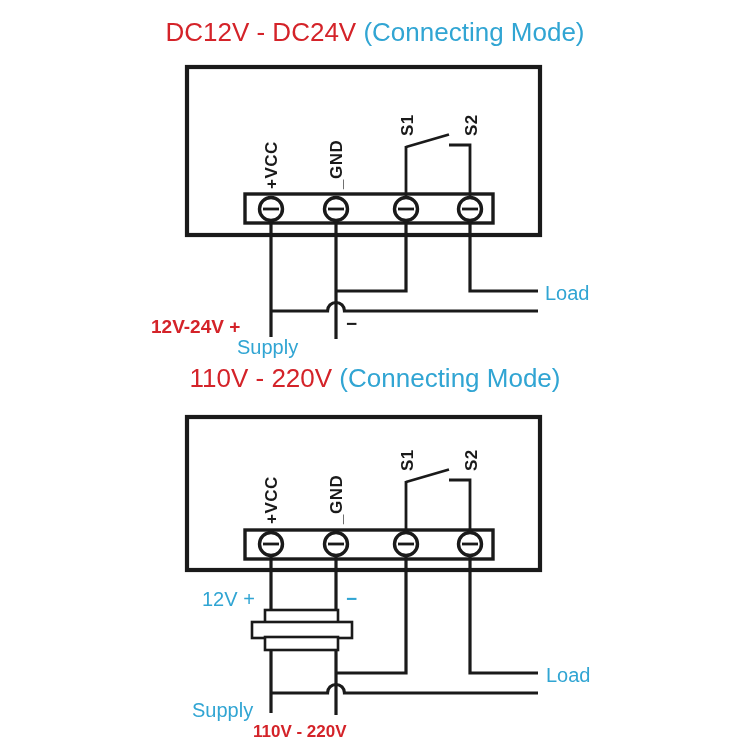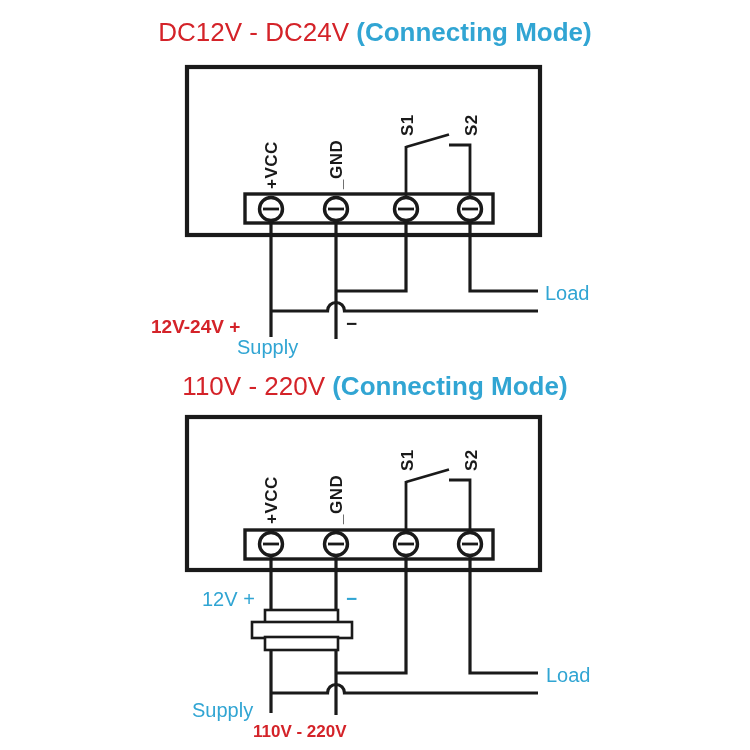--- a/index.html
+++ b/index.html
@@ -12,23 +12,23 @@
   body{
     width:750px;height:750px;position:relative;overflow:hidden;
     background:var(--background);
     font-family:"Liberation Sans",sans-serif;
   }
   .title{
     position:absolute;left:0;width:750px;text-align:center;
     font-size:26px;line-height:28px;white-space:pre;
   }
   .title .v{color:var(--red);font-weight:400;}
-  .title .m{color:var(--cyan);font-weight:700;}
+  .title .m{color:var(--cyan);font-weight:400;}
   #title-dc{top:18px;}
-  #title-ac{top:372px;}
+  #title-ac{top:364px;}
   svg{position:absolute;top:0;left:0;}
   .box{stroke:var(--ink);stroke-width:4.2;fill:none;}
   .strip{stroke:var(--ink);stroke-width:3.4;fill:#ffffff;}
   .wire{stroke:var(--ink);stroke-width:3.2;fill:none;}
   .sw{stroke:var(--ink);stroke-width:2.8;fill:none;}
   .screw{stroke:var(--ink);stroke-width:3.4;fill:#ffffff;}
   .slot{stroke:var(--ink);stroke-width:2.8;}
   .adapter{stroke:var(--ink);stroke-width:2.6;fill:#ffffff;}
   text{font-family:"Liberation Sans",sans-serif;}
   text.term{font-size:17px;font-weight:600;fill:var(--ink);letter-spacing:0.5px;}

